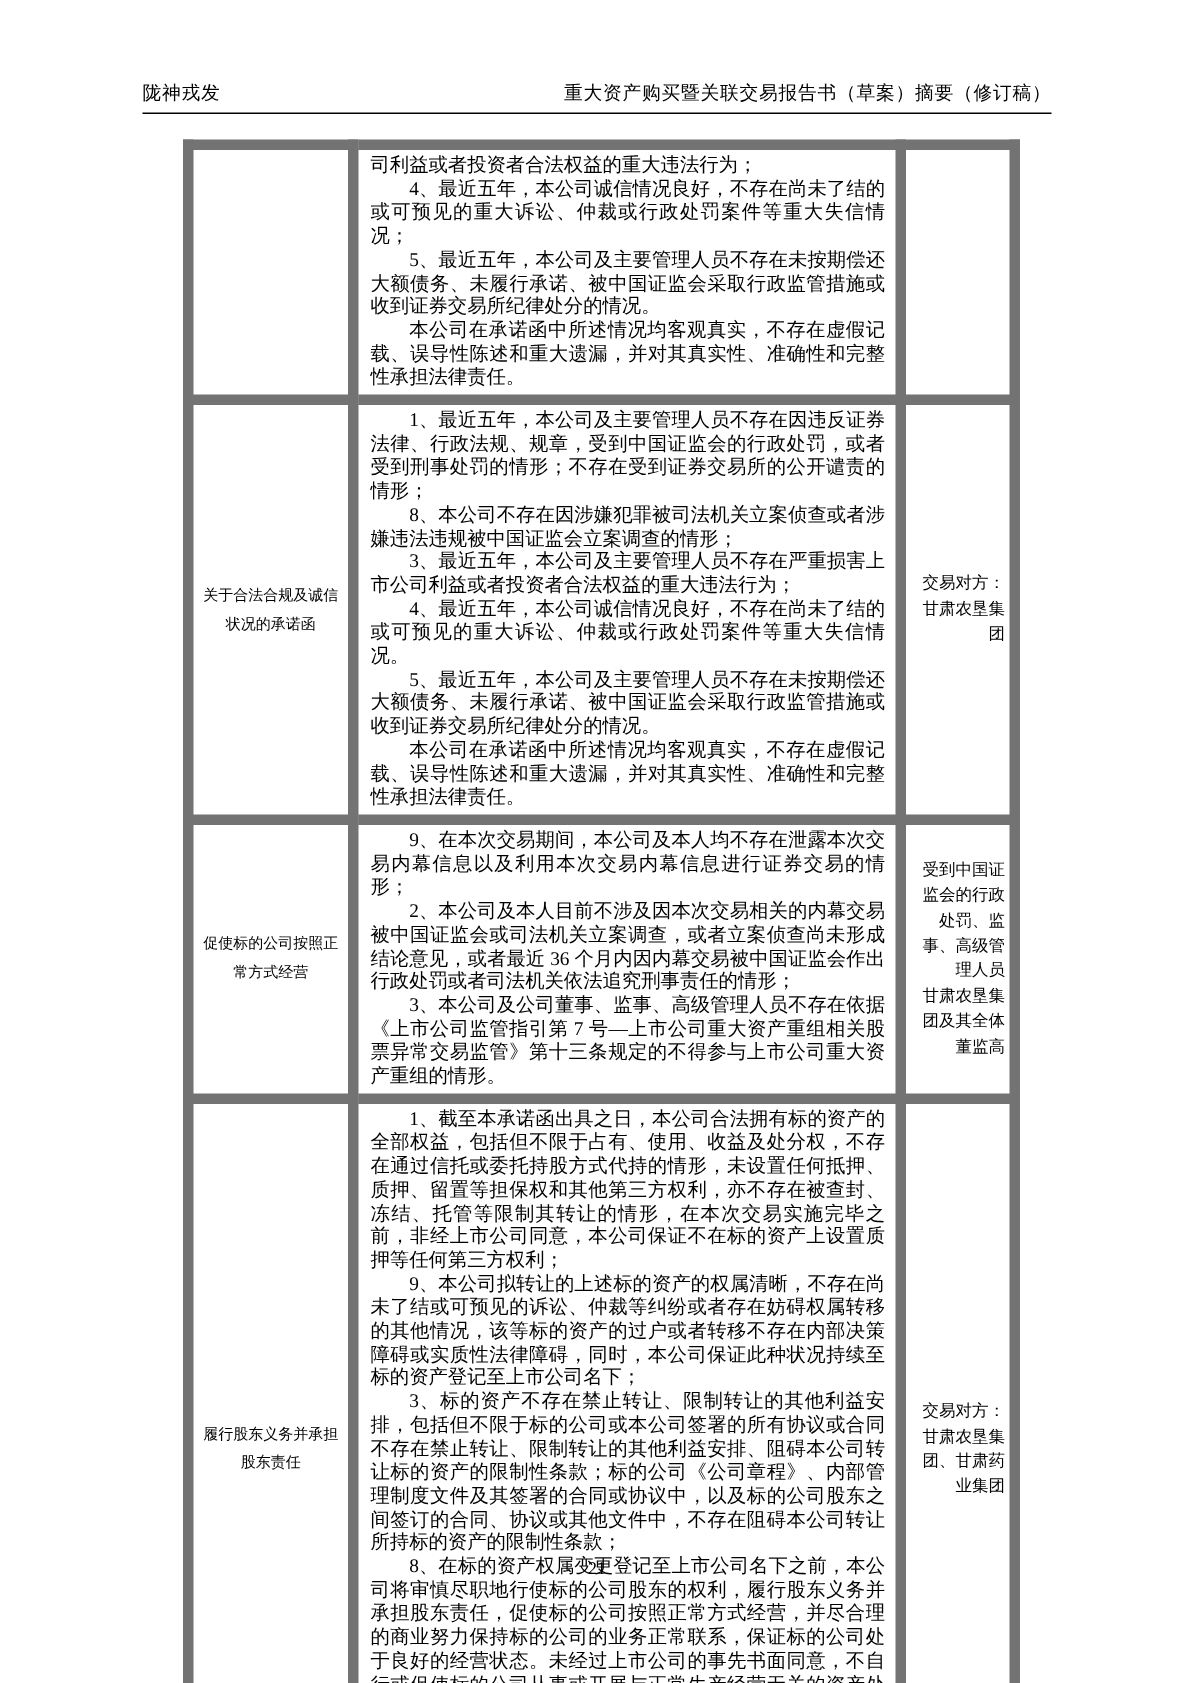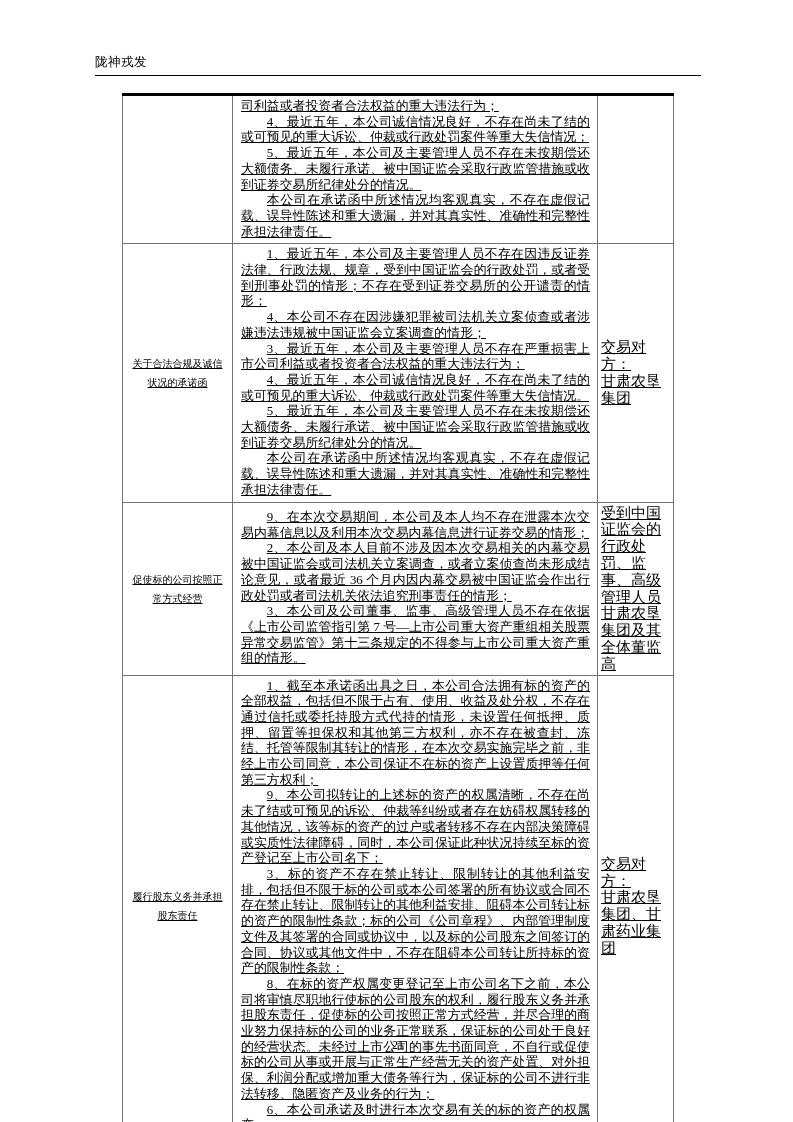--- a/index.html
+++ b/index.html
@@ -29,84 +29,84 @@
   table.commitments {
     position: absolute;
     left: 122px; top: 93px;
     width: 551px;
     border-collapse: collapse;
     table-layout: fixed;
     border-top: 3px solid #000;
     border-bottom: 3px solid #000;
   }
   table.commitments td {
-    border: 1px solid #737373;
+    border: 7px solid #737373;
     vertical-align: middle;
-    text-decoration: underline;
   }
   td.cell-label {
     width: 110px;
     text-align: center;
     font-size: 10px;
     line-height: 19px;
     padding: 2px 5px;
   }
   td.cell-content {
     width: 365px;
     font-size: 12.9px;
     line-height: 15.7px;
     text-align: justify;
     padding: 3px 7px 3px 8px;
   }
   td.cell-content p.indent { text-indent: 2em; }
   td.cell-content p.noindent { text-indent: 0; }
   td.cell-party {
     width: 76px;
-    text-align: left;
-    font-size: 15px;
+    text-align: right;
+    font-size: 11px;
     line-height: 16.8px;
     padding: 2px 3px;
   }
 
   
   .footer {
     position: absolute;
     left: 95px; right: 92px; top: 1038px;
     text-align: center;
     font-size: 12px;
   }
 </style>
 </head>
 <body>
 
 <div class="page">
 
   <div class="header">
     <span>陇神戎发</span>
+    <span>重大资产购买暨关联交易报告书（草案）摘要（修订稿）</span>
   </div>
 
   <table class="commitments">
     <tbody>
         <tr>
           <td class="cell-label"></td>
           <td class="cell-content">
             <p class="noindent">司利益或者投资者合法权益的重大违法行为；</p>
             <p class="indent">4、最近五年，本公司诚信情况良好，不存在尚未了结的或可预见的重大诉讼、仲裁或行政处罚案件等重大失信情况；</p>
             <p class="indent">5、最近五年，本公司及主要管理人员不存在未按期偿还大额债务、未履行承诺、被中国证监会采取行政监管措施或收到证券交易所纪律处分的情况。</p>
             <p class="indent">本公司在承诺函中所述情况均客观真实，不存在虚假记载、误导性陈述和重大遗漏，并对其真实性、准确性和完整性承担法律责任。</p>
           </td>
           <td class="cell-party"></td>
         </tr>
         <tr>
           <td class="cell-label">
             <div>关于合法合规及诚信状况的承诺函</div>
           </td>
           <td class="cell-content">
             <p class="indent">1、最近五年，本公司及主要管理人员不存在因违反证券法律、行政法规、规章，受到中国证监会的行政处罚，或者受到刑事处罚的情形；不存在受到证券交易所的公开谴责的情形；</p>
-            <p class="indent">4、本公司不存在因涉嫌犯罪被司法机关立案侦查或者涉嫌违法违规被中国证监会立案调查的情形；</p>
+            <p class="indent">8、本公司不存在因涉嫌犯罪被司法机关立案侦查或者涉嫌违法违规被中国证监会立案调查的情形；</p>
             <p class="indent">3、最近五年，本公司及主要管理人员不存在严重损害上市公司利益或者投资者合法权益的重大违法行为；</p>
             <p class="indent">4、最近五年，本公司诚信情况良好，不存在尚未了结的或可预见的重大诉讼、仲裁或行政处罚案件等重大失信情况。</p>
             <p class="indent">5、最近五年，本公司及主要管理人员不存在未按期偿还大额债务、未履行承诺、被中国证监会采取行政监管措施或收到证券交易所纪律处分的情况。</p>
             <p class="indent">本公司在承诺函中所述情况均客观真实，不存在虚假记载、误导性陈述和重大遗漏，并对其真实性、准确性和完整性承担法律责任。</p>
           </td>
           <td class="cell-party">
             <p>交易对方：</p>
             <p>甘肃农垦集团</p>
           </td>
         </tr>

